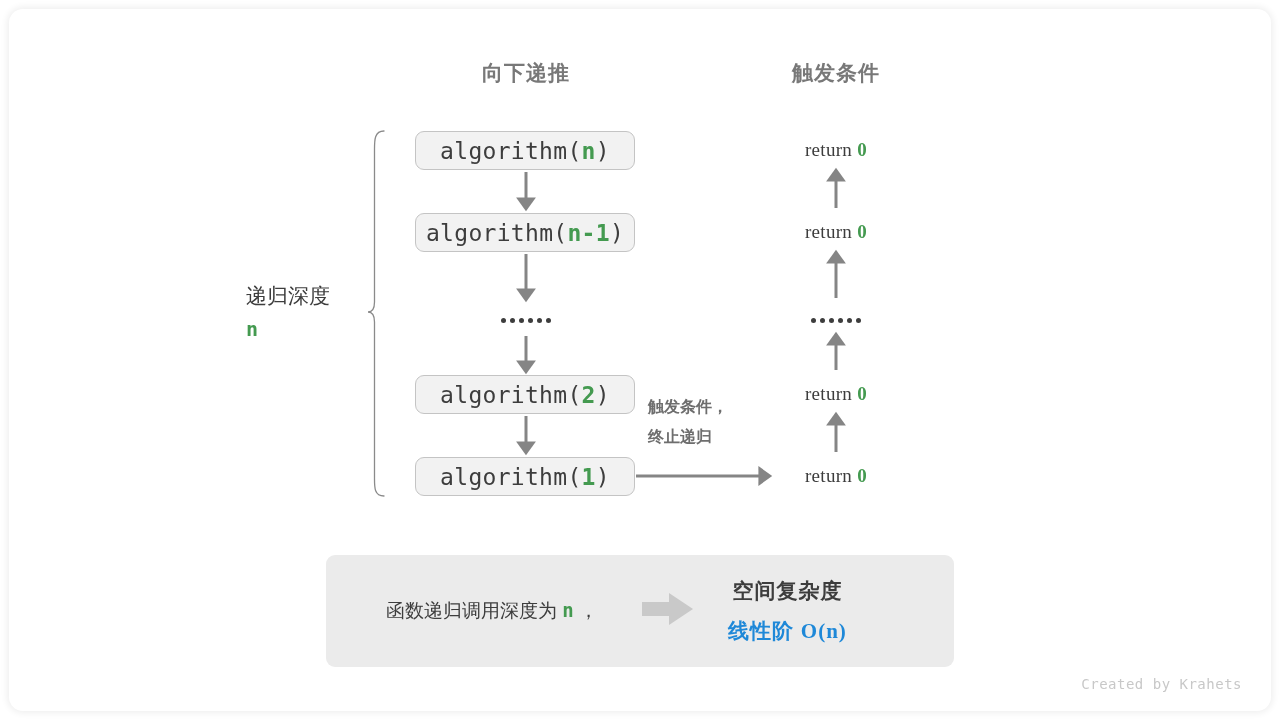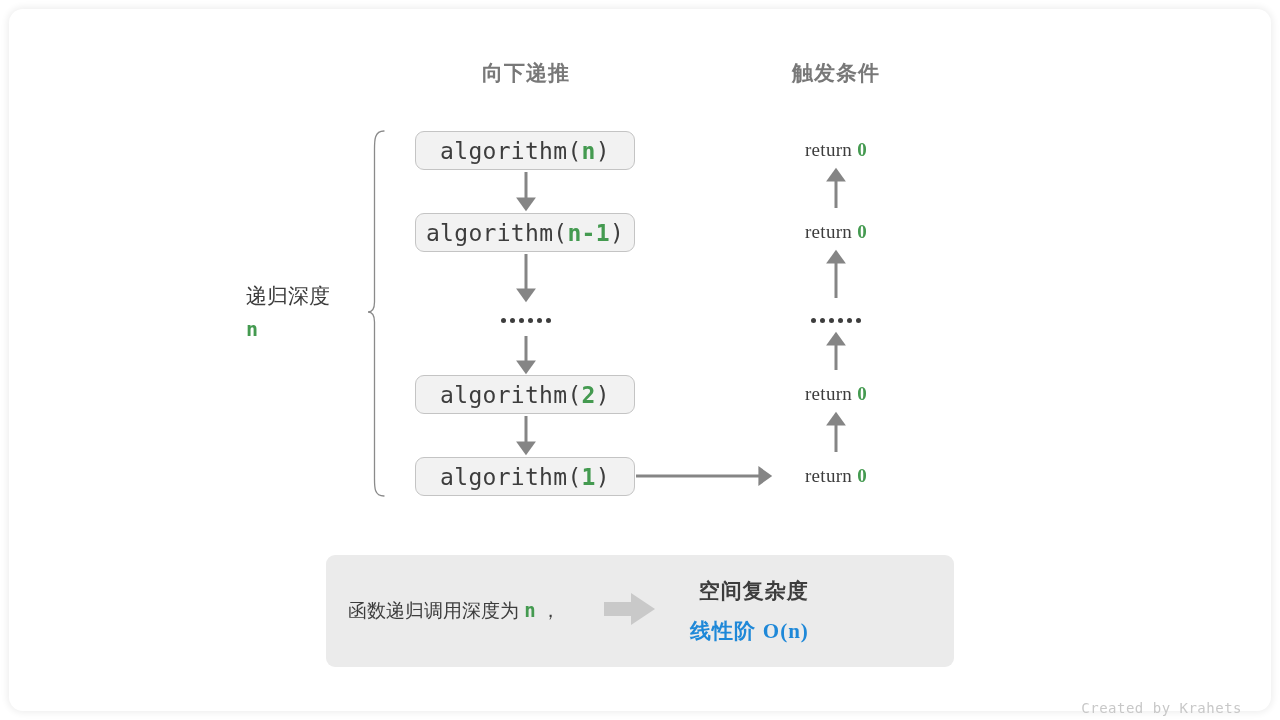--- a/index.html
+++ b/index.html
@@ -149,39 +149,39 @@
     top: 555px;
     width: 628px;
     height: 112px;
     box-sizing: border-box;
     background: #ebebeb;
     border-radius: 9px;
     display: flex;
     align-items: center;
   }
   .summary-left {
-    margin-left: 22px;
+    margin-left: 60px;
     font-size: 19px;
     color: #3d3d3d;
     line-height: 1.75;
     white-space: nowrap;
     text-align: center;
   }
   .summary-left .g {
     color: #449a50;
     font-weight: bold;
     font-family: "DejaVu Sans Mono", "Liberation Mono", monospace;
   }
   .summary-arrow {
     margin-left: 44px;
     margin-right: 34px;
     flex: 0 0 auto;
   }
   .summary-right {
-    text-align: right;
+    text-align: center;
     white-space: nowrap;
   }
   #complexity-title {
     font-size: 21px;
     font-weight: bold;
     color: #3d3d3d;
     letter-spacing: 1px;
   }
   #complexity-value {
     margin-top: 12px;
@@ -196,21 +196,20 @@
 
   
   #credit {
     position: absolute;
     right: 38px;
     top: 676px;
     font-family: "DejaVu Sans Mono", "Liberation Mono", monospace;
     font-size: 14px;
     color: #c8c8c8;
     letter-spacing: 0.5px;
-    margin-top: 24px;
   }
 </style>
 </head>
 <body>
 
 <div id="canvas">
   <div class="frame"></div>
 
   <div class="col-header" id="hdr-down">向下递推</div>
   <div class="col-header" id="hdr-up">触发条件</div>
@@ -297,20 +296,24 @@
 
   <div class="dots" style="left:836px; top:318px">
     <i></i>
       <i></i>
       <i></i>
       <i></i>
       <i></i>
       <i></i>
   </div>
 
+  <div class="trigger-note">
+    <div>触发条件，</div>
+    <div>终止递归</div>
+  </div>
 
   <div class="summary">
     <div class="summary-left">
       <div><span>函数递归调用深度为 </span><span class="g">n</span><span> ，</span></div>
     </div>
 
     <div class="summary-arrow">
       <svg width="52" height="34" viewBox="0 0 52 34" xmlns="http://www.w3.org/2000/svg">
         <path d="M0,10 L27,10 L27,1 L51,17 L27,33 L27,24 L0,24 z" fill="#c9c9c9"></path>
       </svg>

